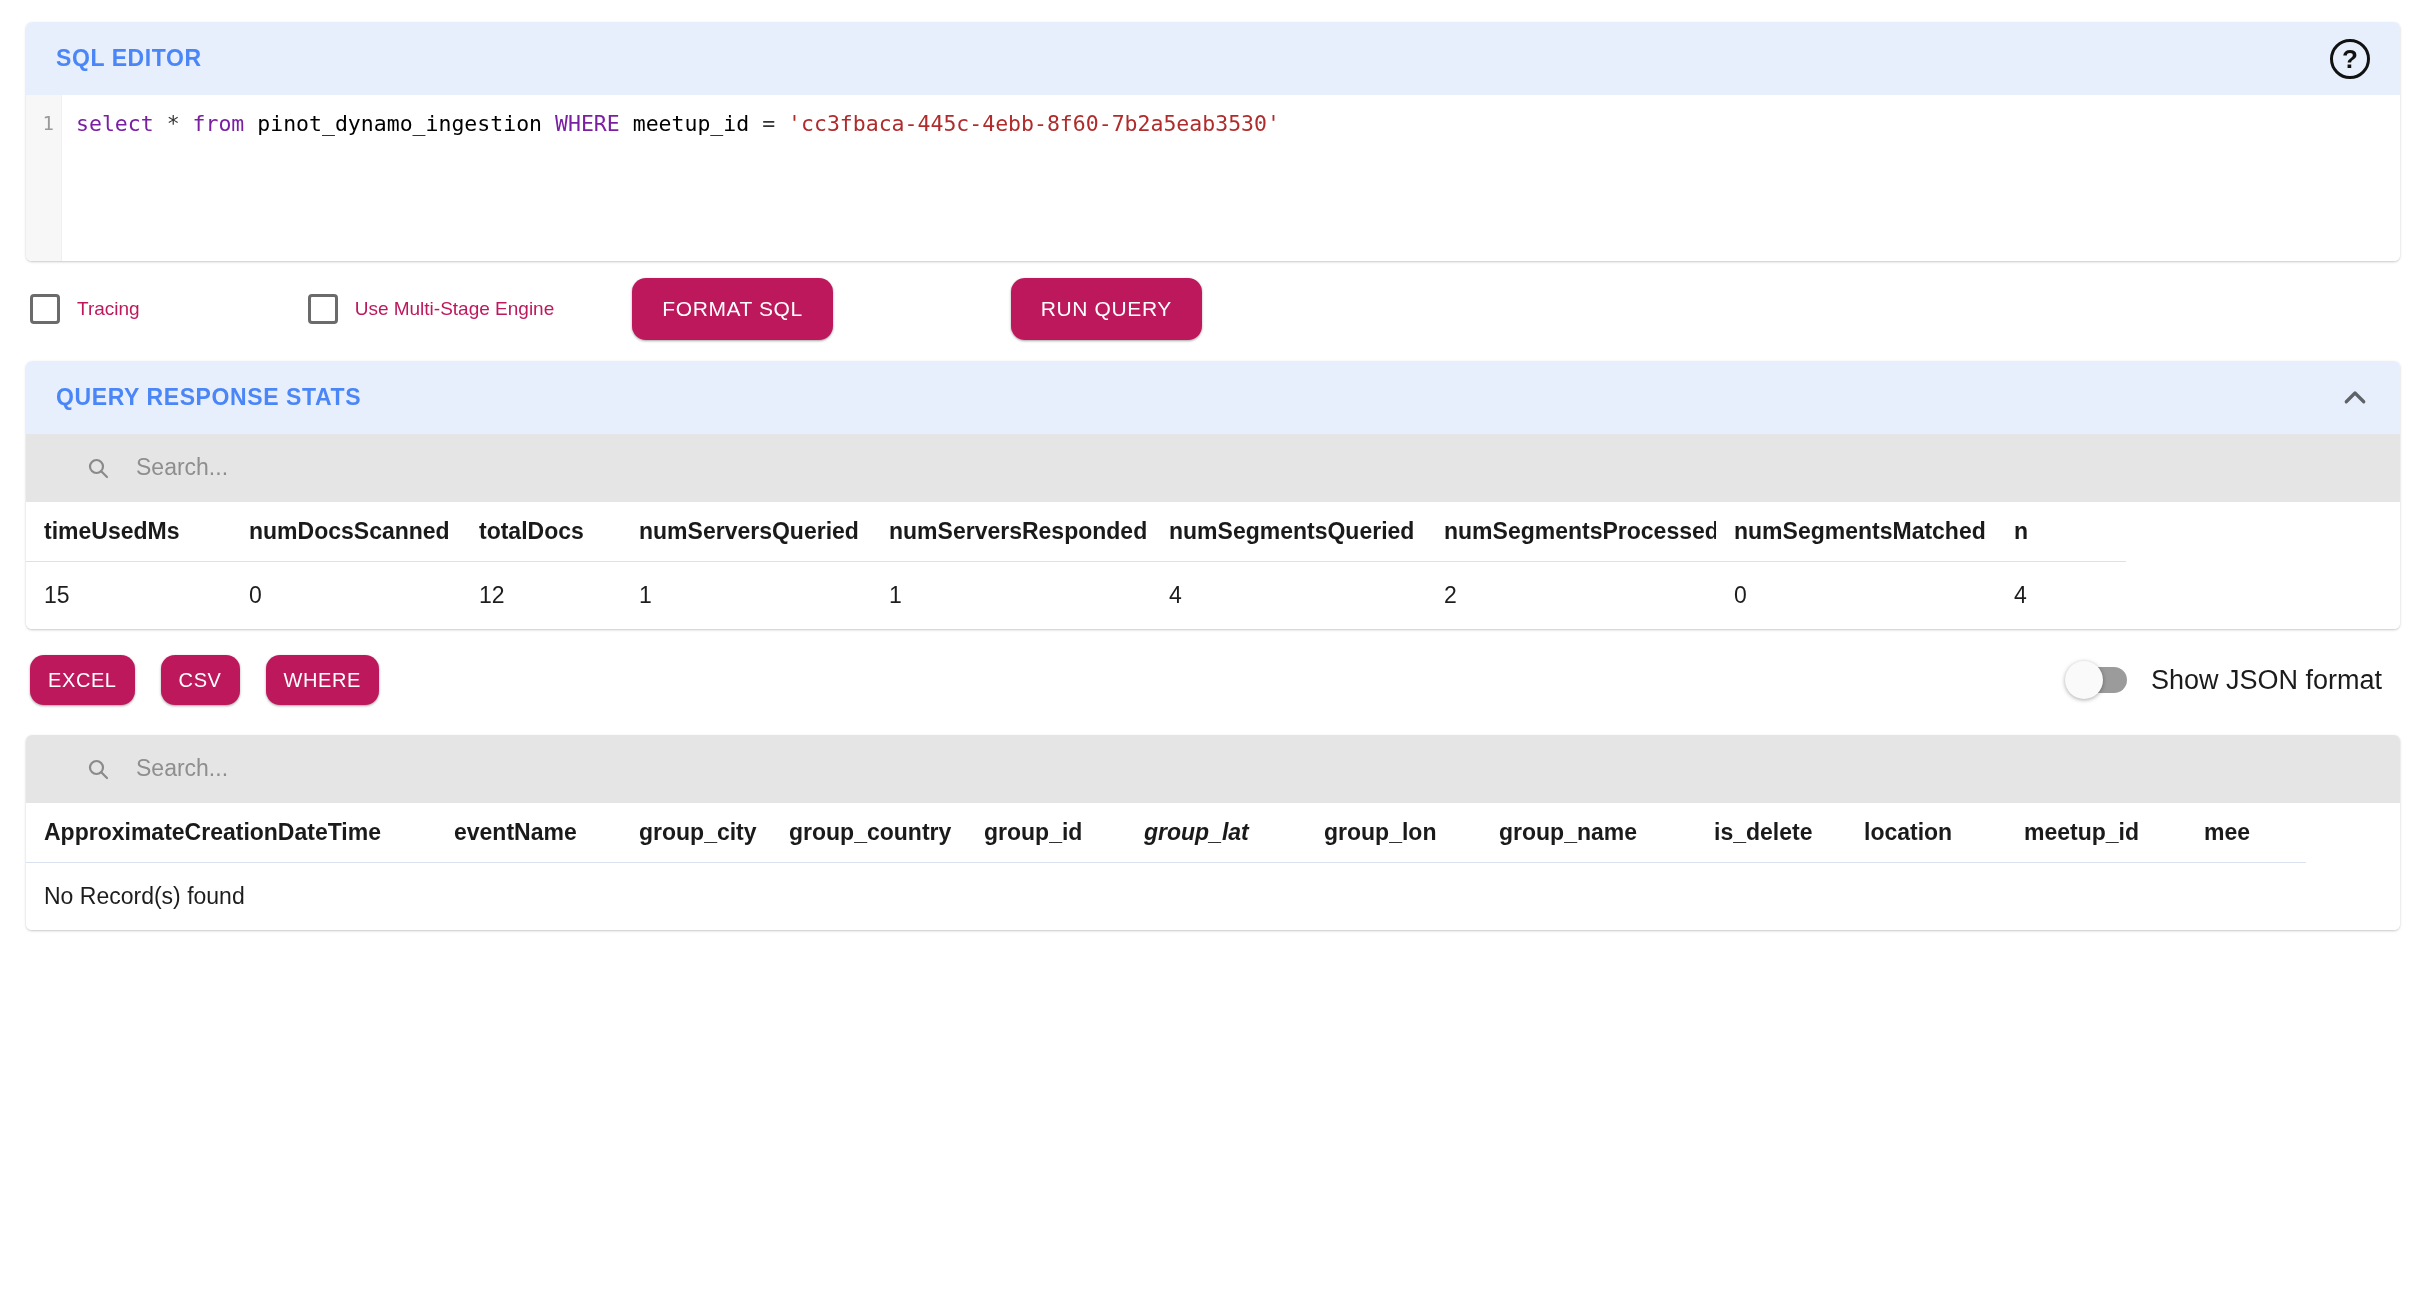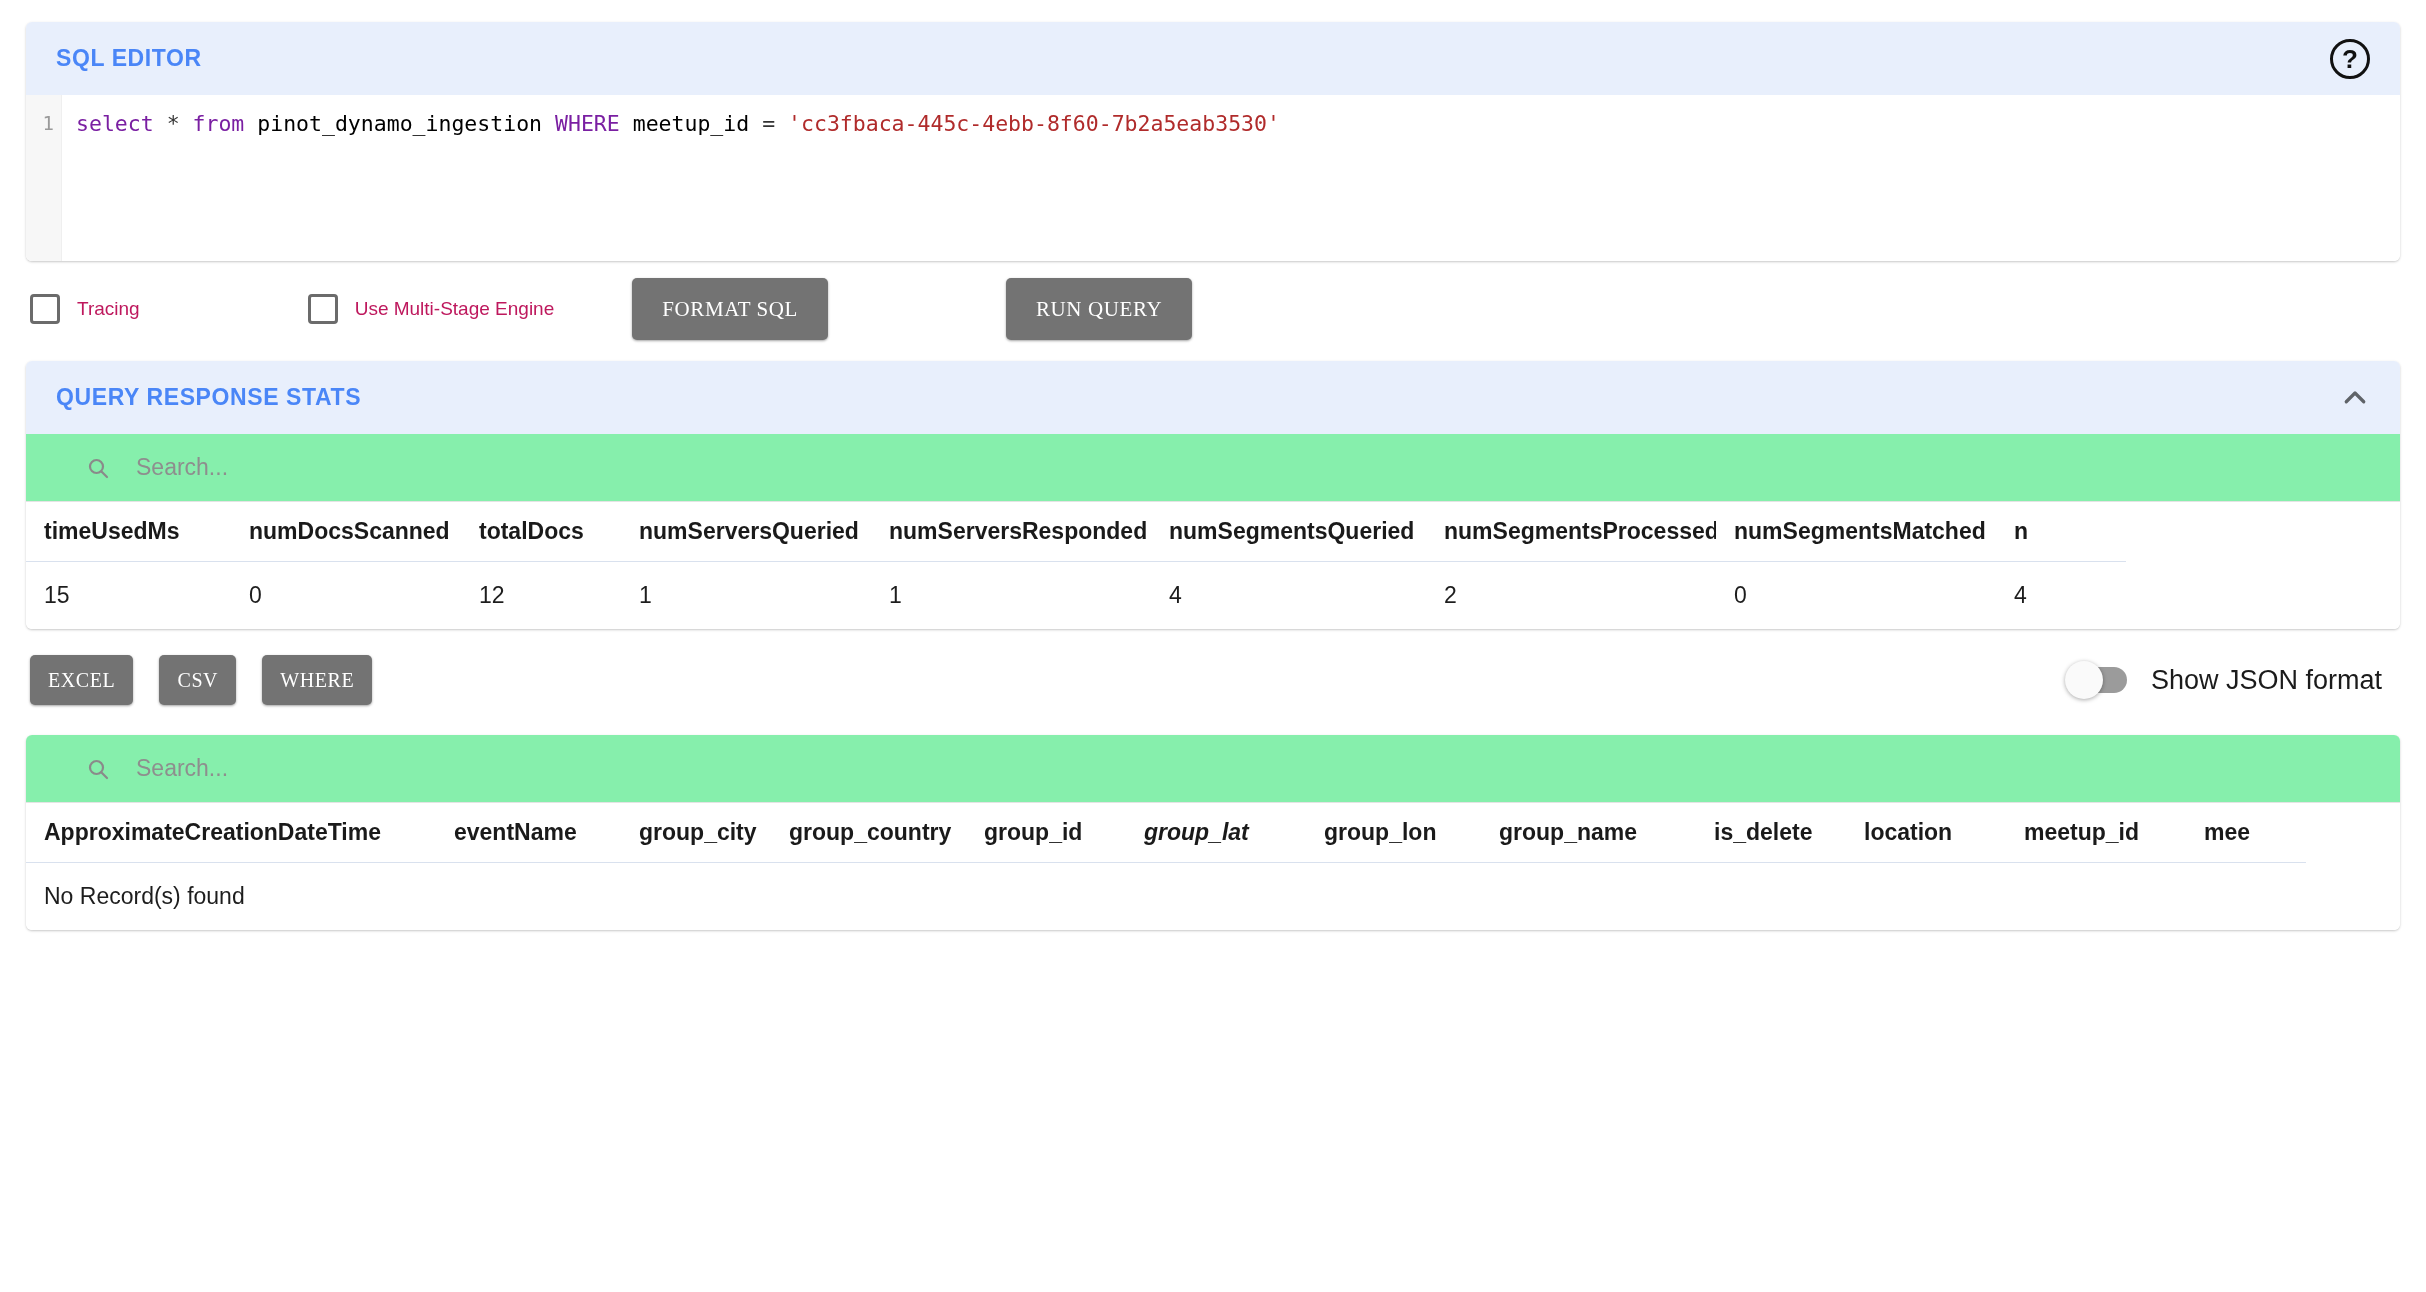--- a/index.html
+++ b/index.html
@@ -122,43 +122,43 @@
     outline: none;
     background: transparent;
     font-family: "Liberation Sans", sans-serif;
     font-size: 25px;
     color: #1b1b1b;
     padding: 4px 0 10px 0;
   }
   .timeout-field::placeholder { color: #777777; opacity: 1; }
 
   .btn {
-    background: #737373;
+    background: #be185d;
     color: #ffffff;
     border: none;
-    border-radius: 5px;
-    font-family: Liberation Serif, serif;
+    border-radius: 14px;
+    font-family: Liberation Sans, sans-serif;
     font-size: 21px;
     letter-spacing: 0.6px;
     cursor: pointer;
     box-shadow: 0 1px 3px rgba(0,0,0,0.22), 0 1px 2px rgba(0,0,0,0.16);
   }
   .btn-lg { height: 62px; padding: 0 30px; }
   #format-sql-button { margin-left: 78px; }
   #run-query-button  { margin-left: 178px; }
 
   
   .search-row {
     display: flex;
     align-items: center;
     height: 68px;
     padding-left: 58px;
     border-bottom: 1px solid #e4e4e4;
     position: relative;
-    background: #86efac;
+    background: #e5e5e5;
   }
   .search-icon {
     position: absolute;
     left: 60px;
     top: 50%;
     transform: translateY(-50%);
     width: 24px; height: 24px;
   }
   .search-input {
     border: none; outline: none; background: transparent;

